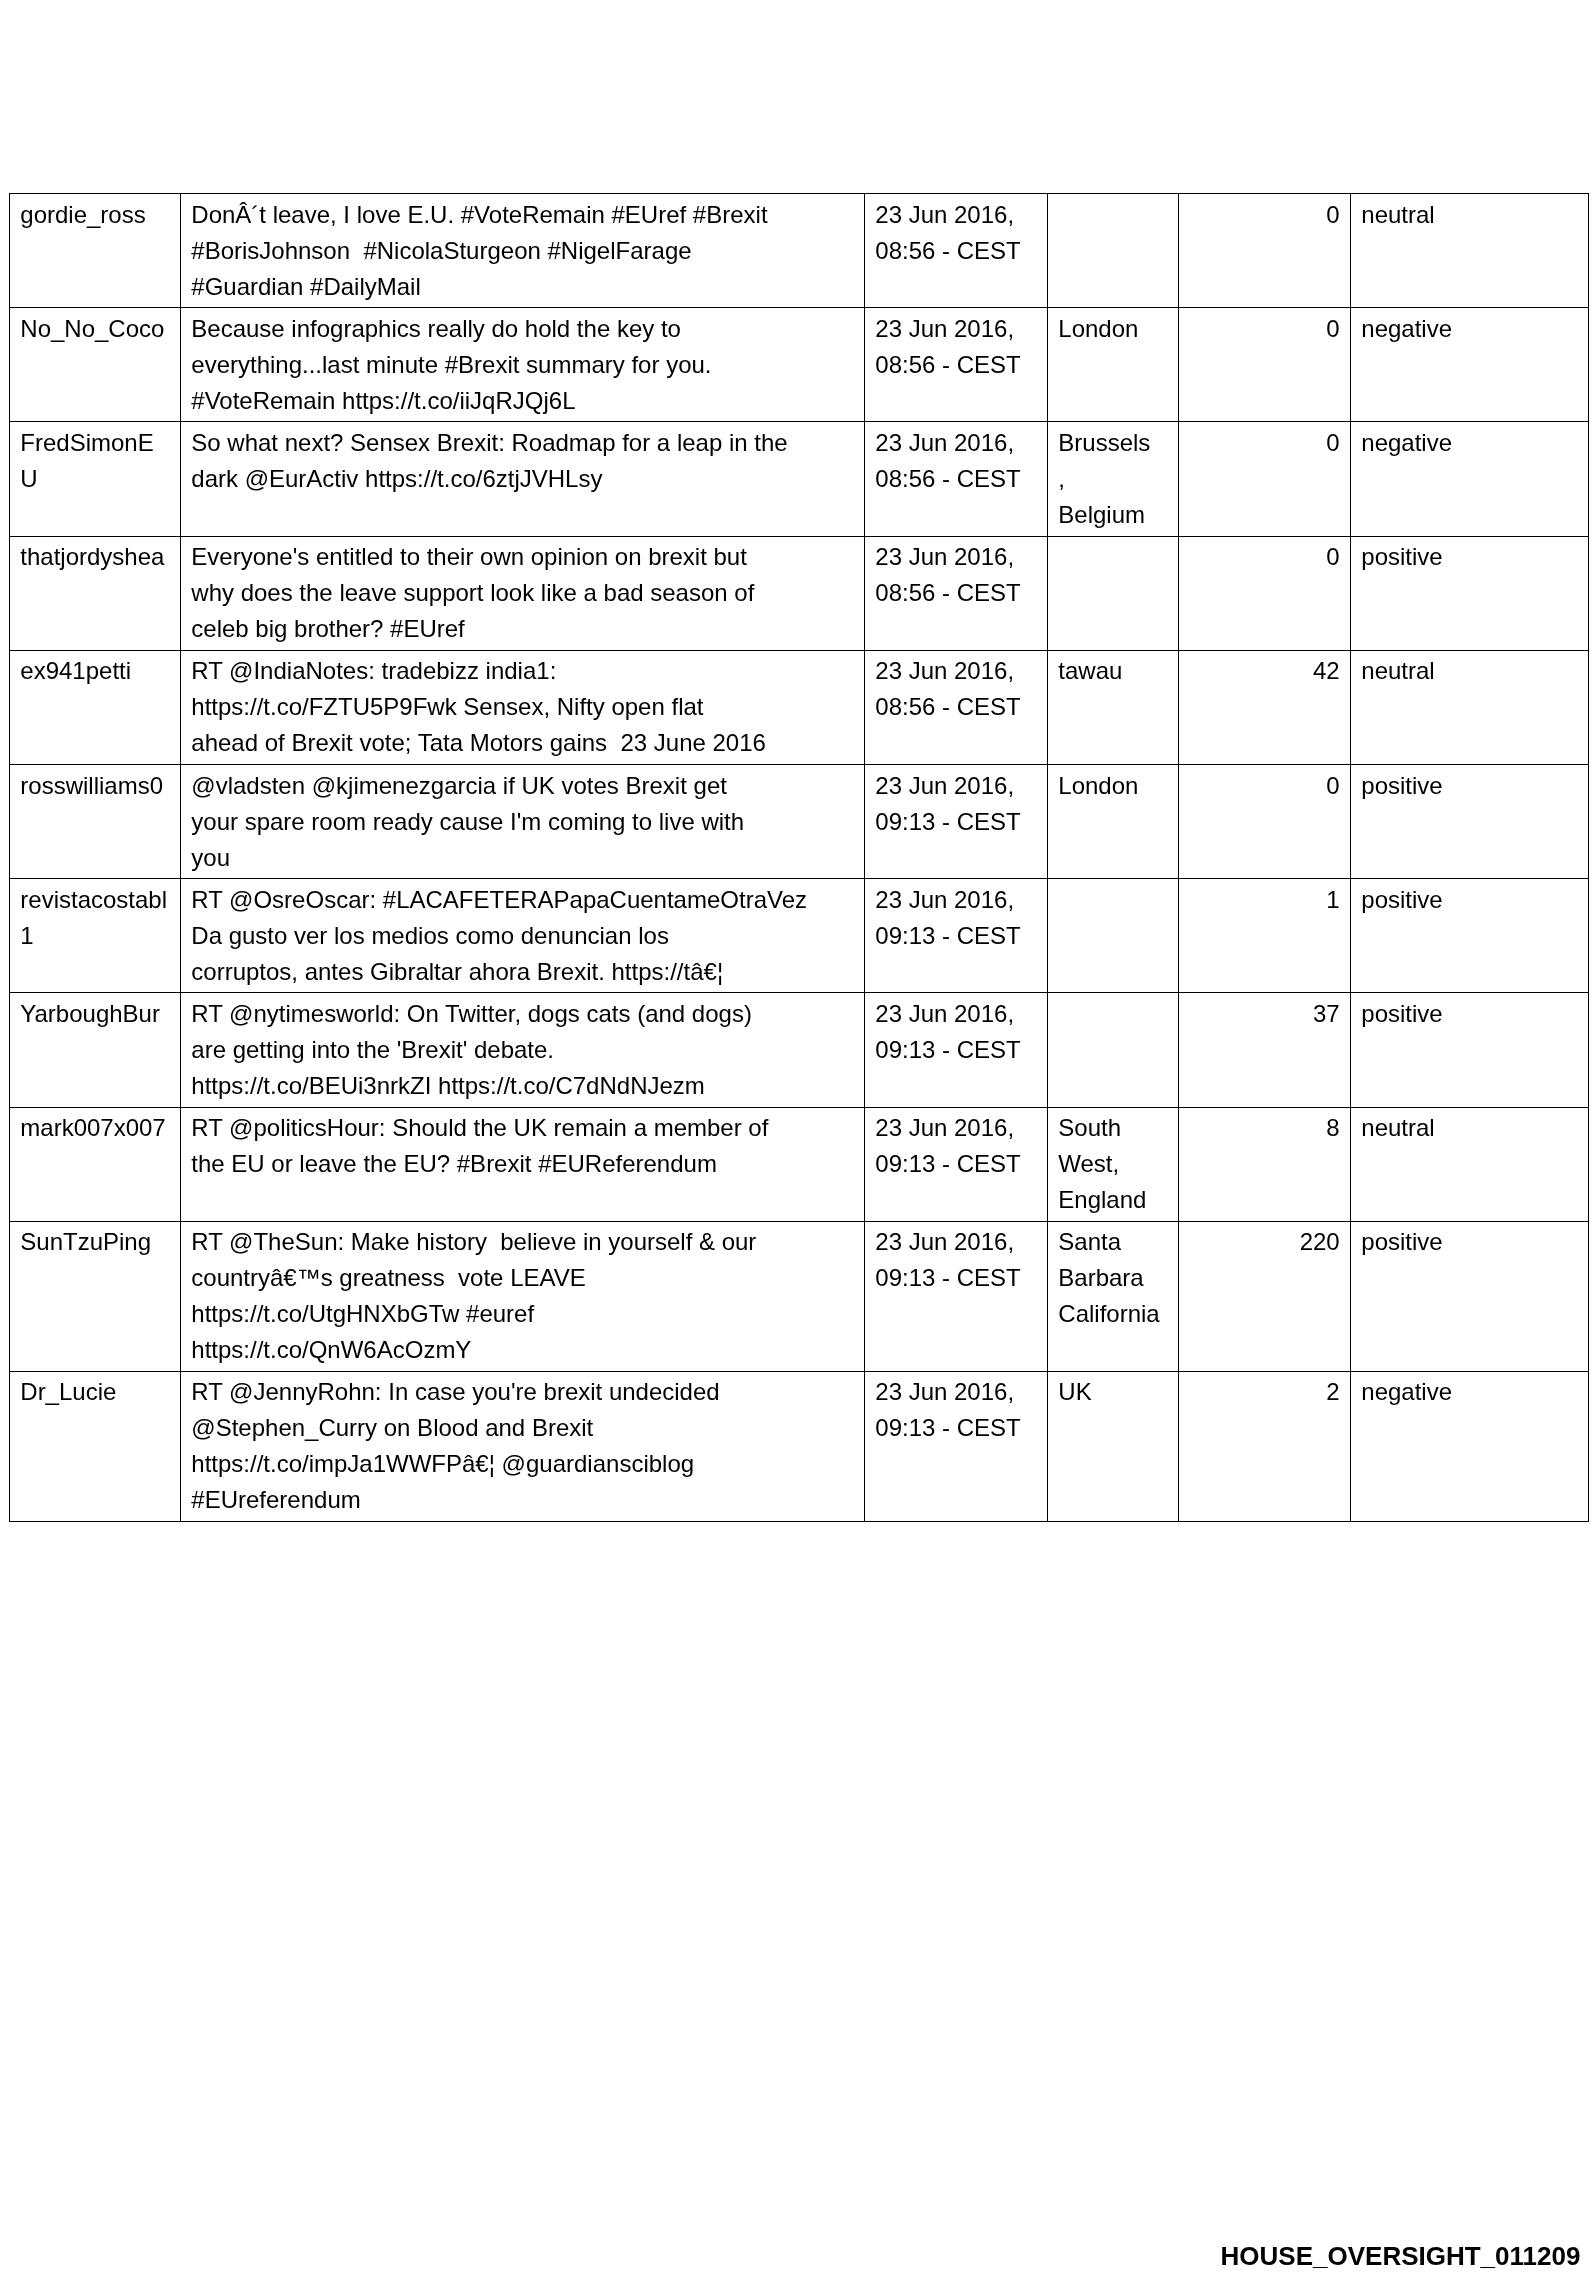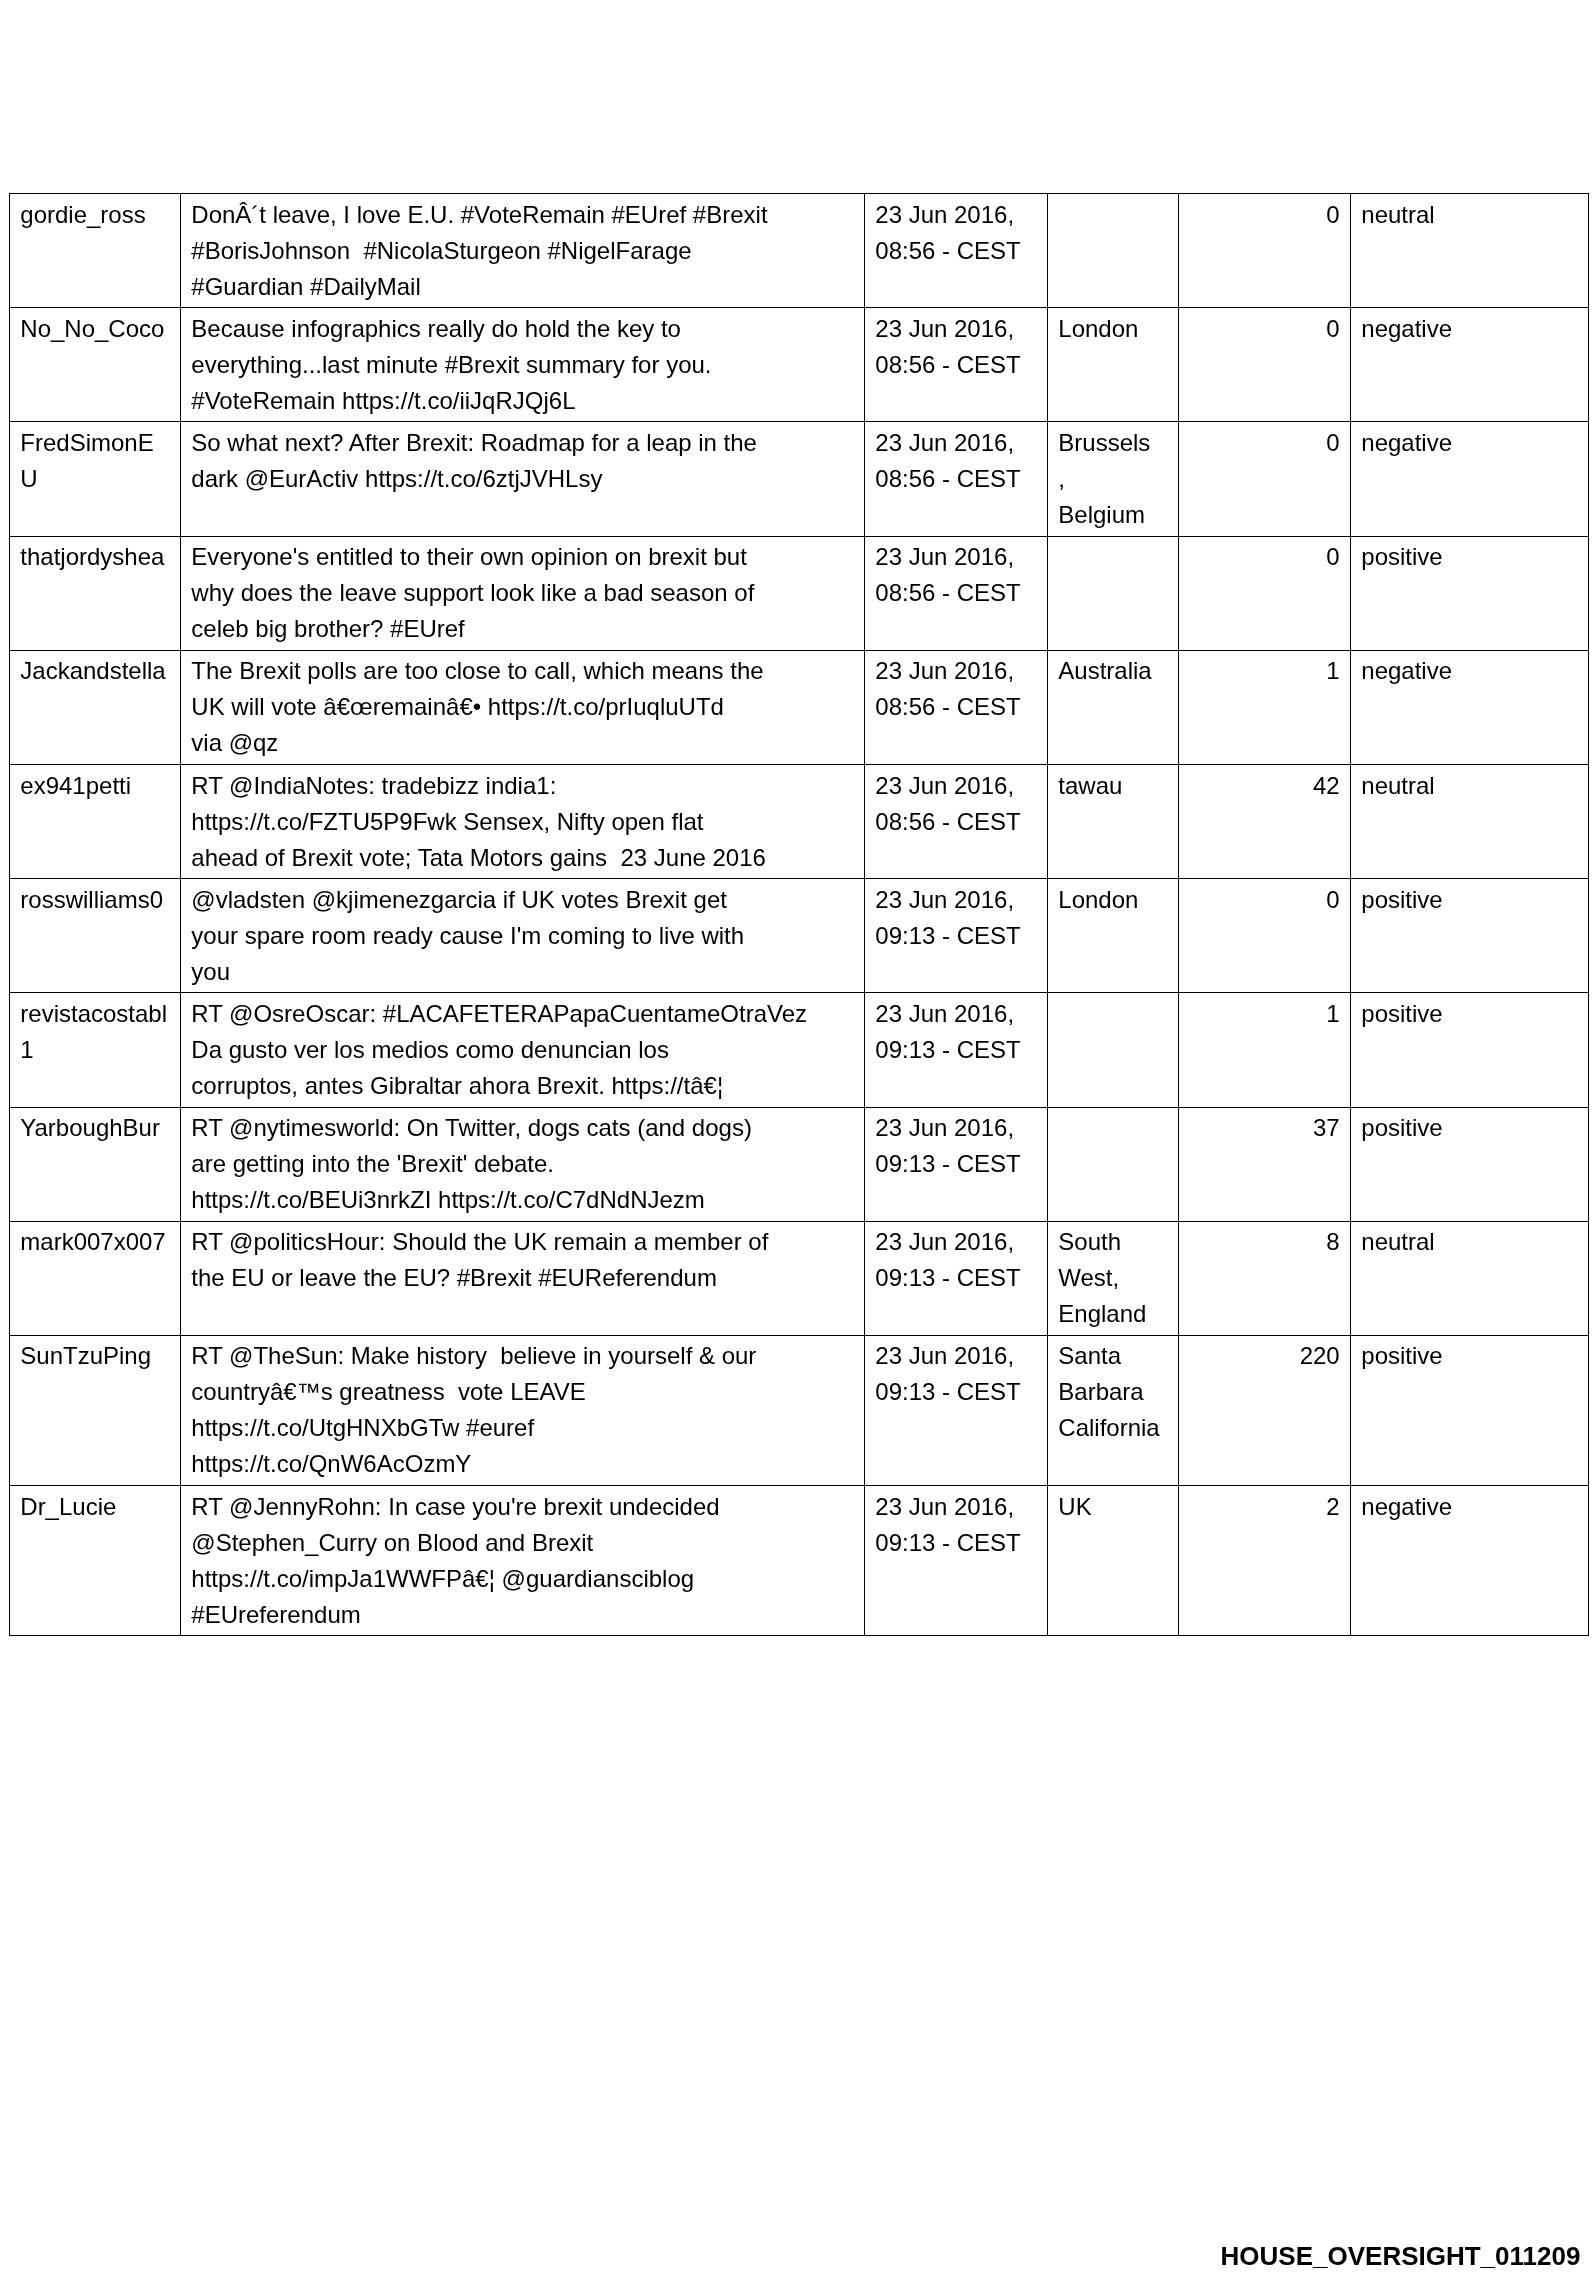--- a/index.html
+++ b/index.html
@@ -78,51 +78,40 @@
 everything...last minute #Brexit summary for you.
 #VoteRemain https://t.co/iiJqRJQj6L</td>
           <td class="c-datetime">23 Jun 2016,
 08:56 - CEST</td>
           <td class="c-location">London</td>
           <td class="c-retweets">0</td>
           <td class="c-sentiment">negative</td>
         </tr>
         <tr>
           <td class="c-username">FredSimonEU</td>
-          <td class="c-tweet">So what next? After Brexit: Roadmap for a leap in the
+          <td class="c-tweet">So what next? Sensex Brexit: Roadmap for a leap in the
 dark @EurActiv https://t.co/6ztjJVHLsy</td>
           <td class="c-datetime">23 Jun 2016,
 08:56 - CEST</td>
           <td class="c-location">Brussels
 ,
 Belgium</td>
           <td class="c-retweets">0</td>
           <td class="c-sentiment">negative</td>
         </tr>
         <tr>
           <td class="c-username">thatjordyshea</td>
           <td class="c-tweet">Everyone's entitled to their own opinion on brexit but
 why does the leave support look like a bad season of
 celeb big brother? #EUref</td>
           <td class="c-datetime">23 Jun 2016,
 08:56 - CEST</td>
           <td class="c-location"></td>
           <td class="c-retweets">0</td>
           <td class="c-sentiment">positive</td>
-        </tr>
-        <tr>
-          <td class="c-username">Jackandstella</td>
-          <td class="c-tweet">The Brexit polls are too close to call, which means the
-UK will vote â€œremainâ€• https://t.co/prIuqluUTd
-via @qz</td>
-          <td class="c-datetime">23 Jun 2016,
-08:56 - CEST</td>
-          <td class="c-location">Australia</td>
-          <td class="c-retweets">1</td>
-          <td class="c-sentiment">negative</td>
         </tr>
         <tr>
           <td class="c-username">ex941petti</td>
           <td class="c-tweet">RT @IndiaNotes: tradebizz india1:
 https://t.co/FZTU5P9Fwk Sensex, Nifty open flat
 ahead of Brexit vote; Tata Motors gains  23 June 2016</td>
           <td class="c-datetime">23 Jun 2016,
 08:56 - CEST</td>
           <td class="c-location">tawau</td>
           <td class="c-retweets">42</td>

